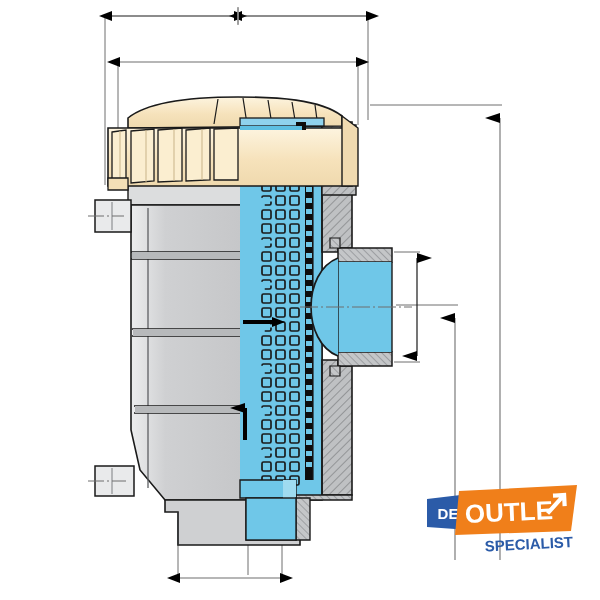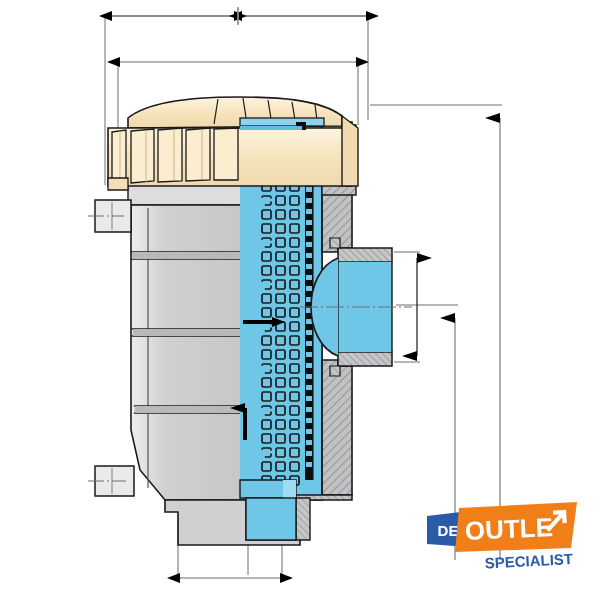--- a/index.html
+++ b/index.html
@@ -1,20 +1,20 @@
 <!DOCTYPE html>
 <html><head>
 <meta charset="utf-8">
 <style>
   html,body{margin:0;padding:0;background:#ffffff;}
   body{width:600px;height:600px;position:relative;overflow:hidden;
        font-family:"Liberation Sans",sans-serif;}
   #stage{position:absolute;inset:0;width:600px;height:600px;}
   svg{display:block;}
-  .logo-wrap{position:absolute;left:425px;top:500px;width:160px;height:72px;}
+  .logo-wrap{position:absolute;left:425px;top:483px;width:160px;height:72px;}
 </style>
 </head>
 <body>
 
 <div id="stage">
   <svg width="600" height="600" viewBox="0 0 600 600">
     <defs>
 
       <pattern id="hatch" width="6" height="6" patternUnits="userSpaceOnUse" patternTransform="rotate(45)">
         <rect width="6" height="6" fill="#BFC1C3"></rect>

